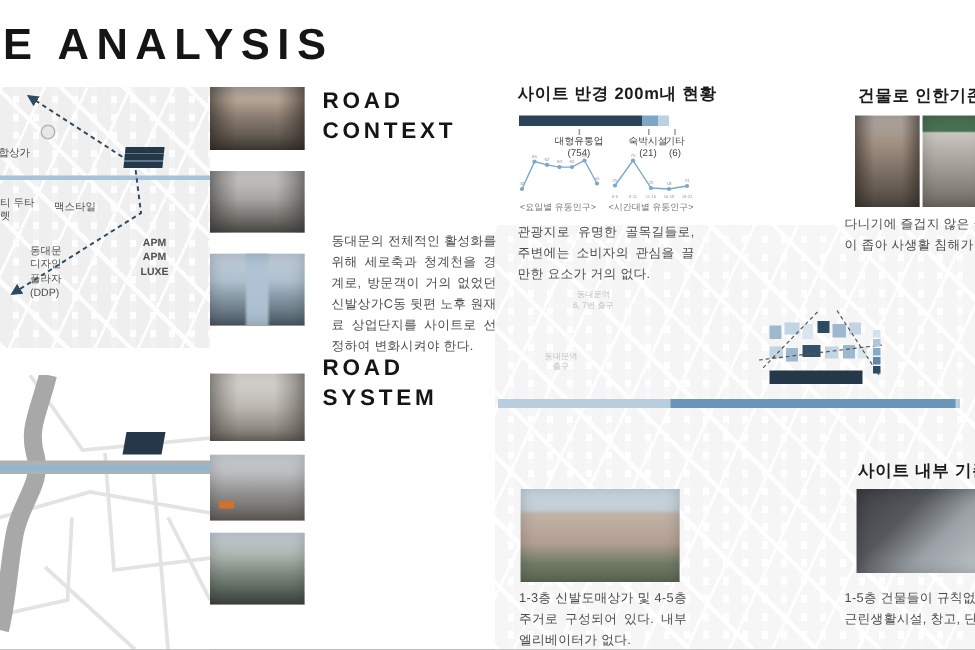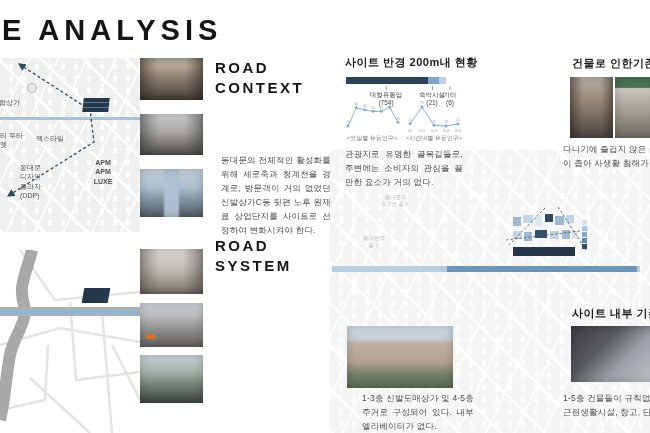--- a/index.html
+++ b/index.html
@@ -214,20 +214,20 @@
   <div class="abs cap" style="left:434px;top:134px;transform:translateX(-50%);">&lt;시간대별 유동인구&gt;</div>
   <div class="abs body-txt" style="left:345px;top:147px;width:118px;">관광지로 유명한 골목길들로, 주변에는 소비자의 관심을 끌만한 요소가 거의 없다.</div>
 
   <div class="abs kr-head" style="left:572px;top:56px;">건물로 인한기존의 골</div>
   <div class="ph phA" style="left:570px;top:77px;width:43px;height:61px;"></div>
   <div class="ph phB" style="left:615px;top:77px;width:43px;height:61px;"></div>
   <div class="abs body-pre" style="left:563px;top:142px;">다니기에 즐겁지 않은 골목길
 이 좁아 사생활 침해가 일어나</div>
 
   <div class="ph phC" style="left:347px;top:326px;width:106px;height:62px;"></div>
-  <div class="abs body-txt" style="left:362px;top:391px;width:112px;">1-3층 신발도매상가 및 4-5층 주거로 구성되어 있다. 내부 엘리베이터가 없다.</div>
+  <div class="abs body-txt" style="left:346px;top:391px;width:112px;">1-3층 신발도매상가 및 4-5층 주거로 구성되어 있다. 내부 엘리베이터가 없다.</div>
 
   <div class="abs kr-head" style="left:572px;top:306px;">사이트 내부 기존 건</div>
   <div class="ph phD" style="left:571px;top:326px;width:87px;height:56px;"></div>
   <div class="abs body-pre" style="left:563px;top:391px;">1-5층 건물들이 규칙없이 배
 근린생활시설, 창고, 단독주택</div>
 
 </div>
 
 </body></html>

